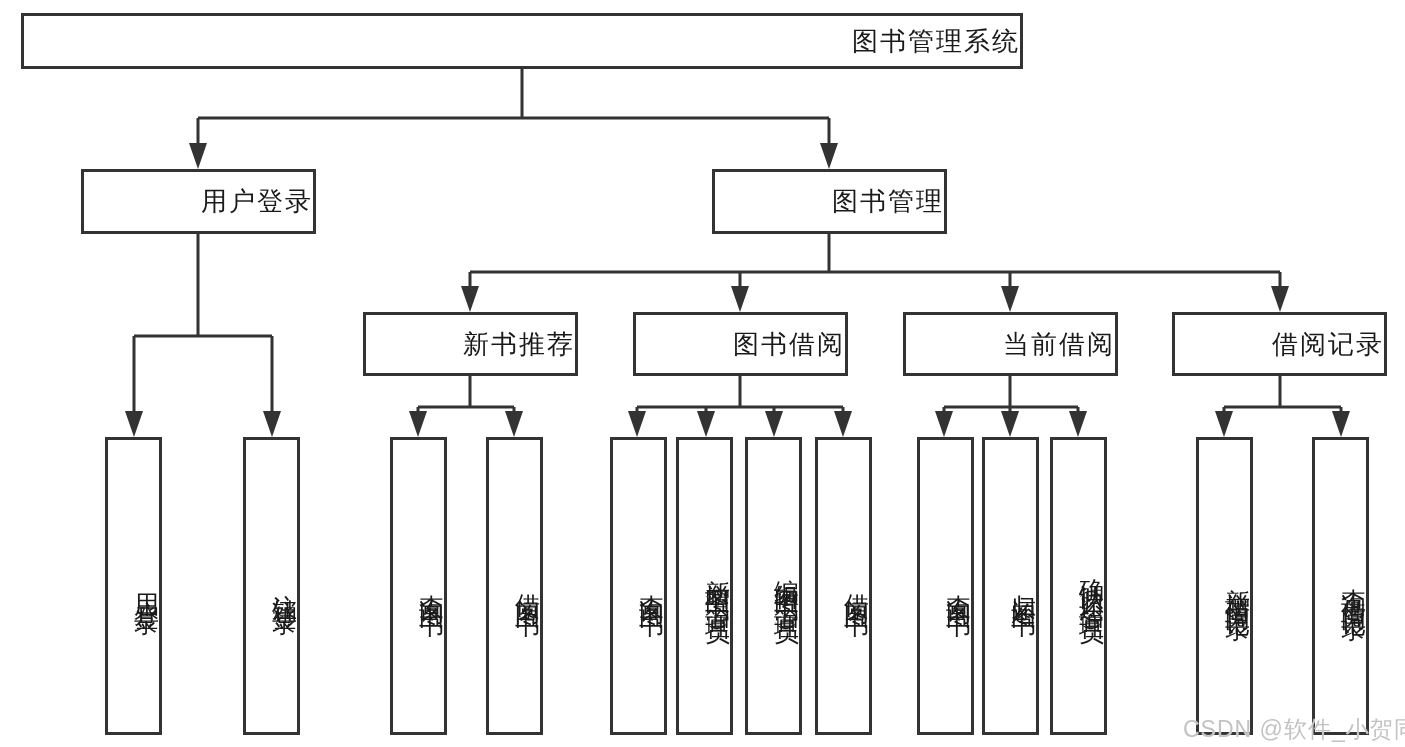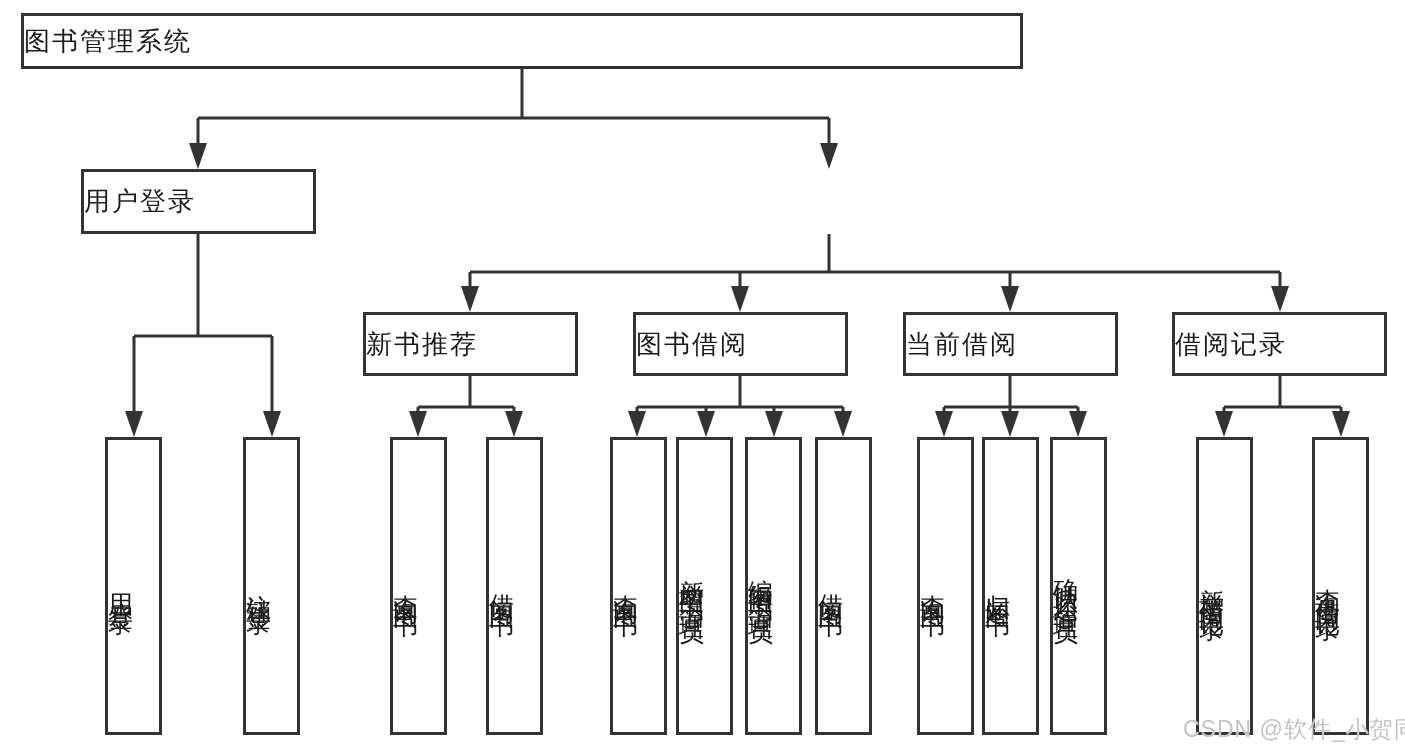--- a/index.html
+++ b/index.html
@@ -16,21 +16,21 @@
     left: 0; top: 0;
     width: 1405px; height: 747px;
   }
   .box {
     position: absolute;
     box-sizing: border-box;
     border: 3px solid #333333;
     background: #ffffff;
     display: flex;
     align-items: center;
-    justify-content: flex-start;
+    justify-content: flex-end;
     color: #1a1a1a;
   }
   .hlabel {
     font-size: 26px;
     letter-spacing: 2px;
     white-space: nowrap;
   }
   .root   { left: 21px;  top: 13px;  width: 1002px; height: 56px; }
   .lvl2-a { left: 81px;  top: 169px; width: 235px;  height: 65px; }
   .lvl2-b { left: 712px; top: 169px; width: 235px;  height: 65px; }
@@ -115,20 +115,23 @@
     </g>
   </svg>
 
   <div class="box root">
     <span class="hlabel">图书管理系统</span>
   </div>
 
   <div class="box lvl2-a">
     <span class="hlabel">用户登录</span>
   </div>
+  <div class="box lvl2-b">
+    <span class="hlabel">图书管理</span>
+  </div>
 
   <div class="box lvl3 l3-1">
     <span class="hlabel">新书推荐</span>
   </div>
   <div class="box lvl3 l3-2">
     <span class="hlabel">图书借阅</span>
   </div>
   <div class="box lvl3 l3-4">
     <span class="hlabel">借阅记录</span>
   </div>

